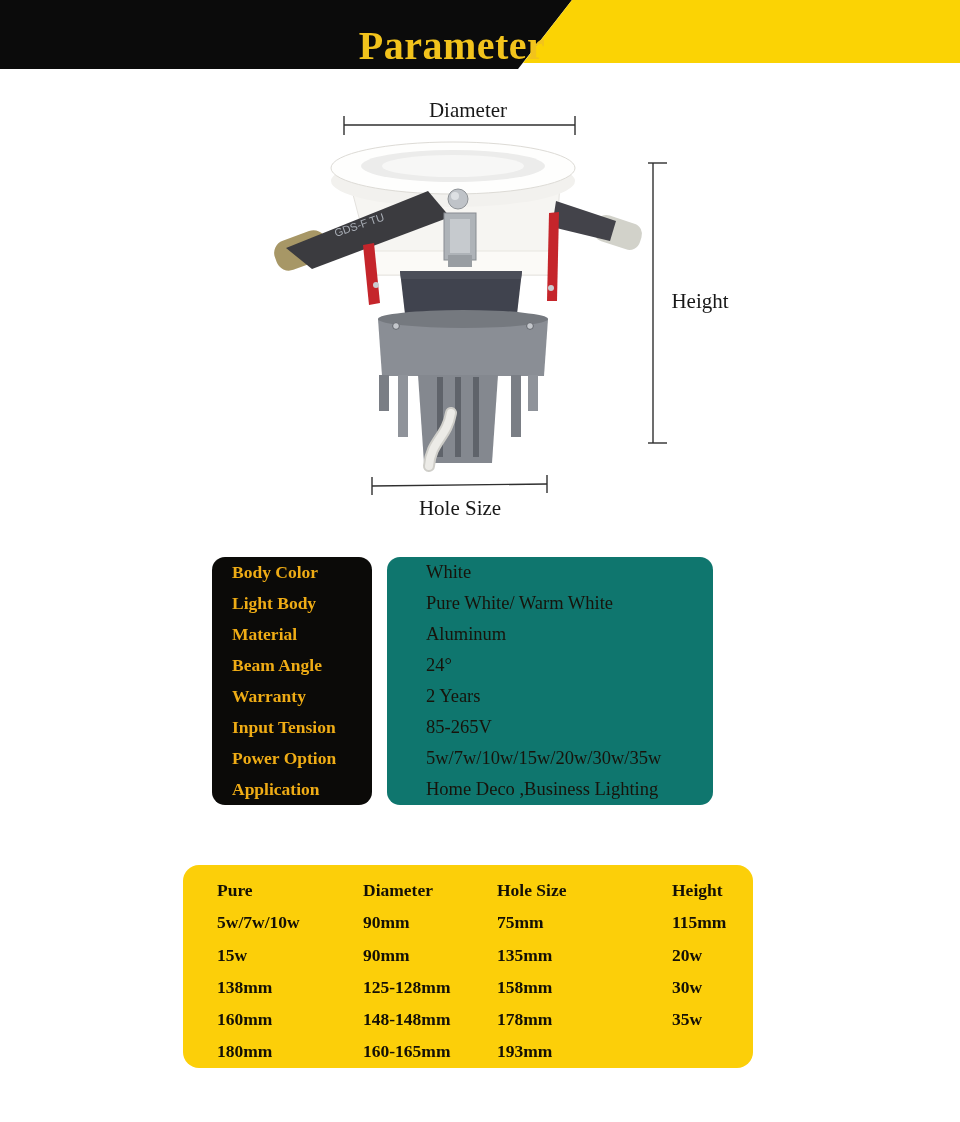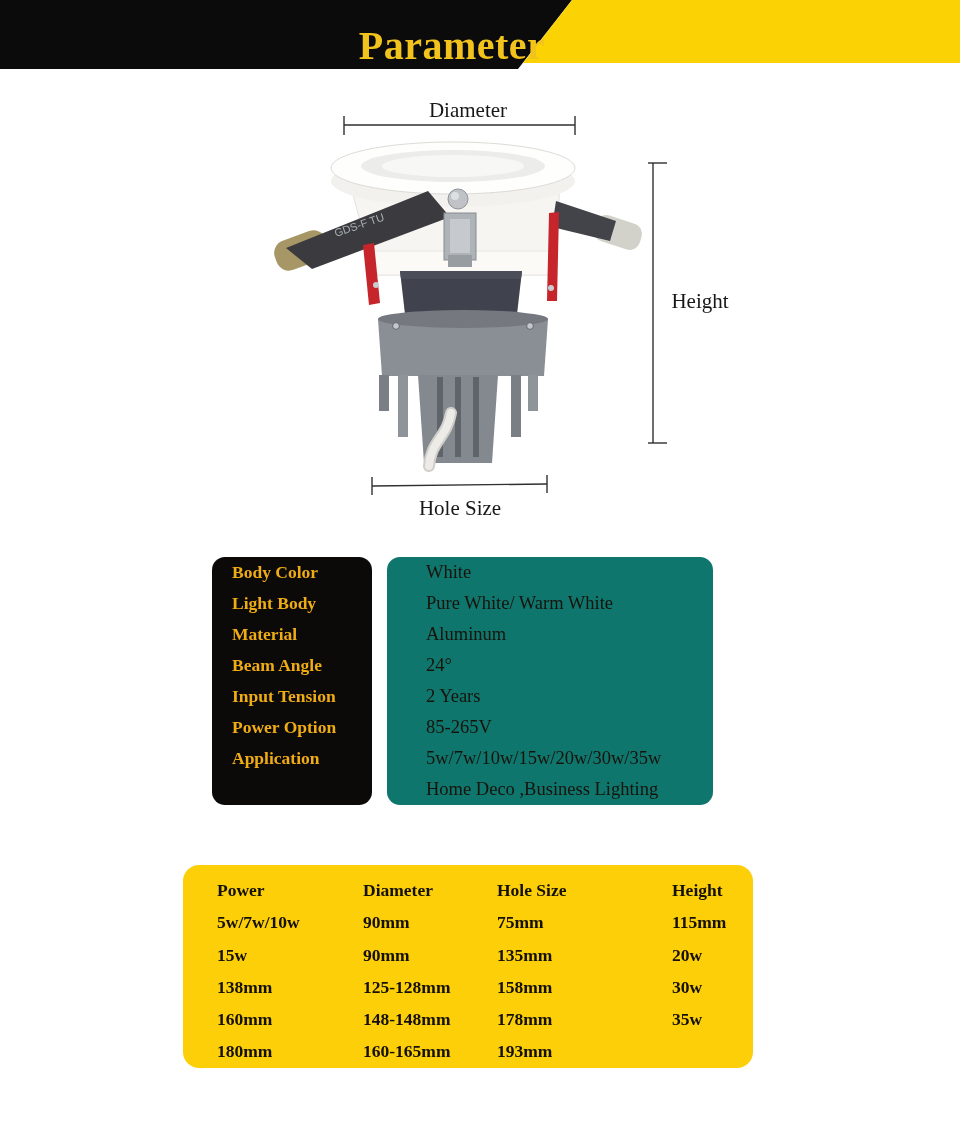--- a/index.html
+++ b/index.html
@@ -160,38 +160,39 @@
     <span class="dim-label height-label">Height</span>
     <span class="dim-label holesize-label">Hole Size</span>
   </section>
 
   <section>
     <div class="spec-labels">
       <div class="spec-label">Body Color</div>
       <div class="spec-label">Light Body</div>
       <div class="spec-label">Material</div>
       <div class="spec-label">Beam Angle</div>
+      <div class="spec-label">Warranty</div>
       <div class="spec-label">Input Tension</div>
       <div class="spec-label">Power Option</div>
       <div class="spec-label">Application</div>
     </div>
     <div class="spec-values">
       <div class="spec-value">White</div>
       <div class="spec-value">Pure White/ Warm White</div>
       <div class="spec-value">Aluminum</div>
       <div class="spec-value">24°</div>
       <div class="spec-value">2 Years</div>
       <div class="spec-value">85-265V</div>
       <div class="spec-value">5w/7w/10w/15w/20w/30w/35w</div>
       <div class="spec-value">Home Deco ,Business Lighting</div>
     </div>
   </section>
 
   <section class="size-table">
-    <div class="size-cell">Power</div>
+    <div class="size-cell">Pure</div>
     <div class="size-cell">Diameter</div>
     <div class="size-cell">Hole Size</div>
     <div class="size-cell">Height</div>
 
     <div class="size-cell">5w/7w/10w</div>
     <div class="size-cell">90mm</div>
     <div class="size-cell">75mm</div>
     <div class="size-cell">115mm</div>
 
     <div class="size-cell">15w</div>

